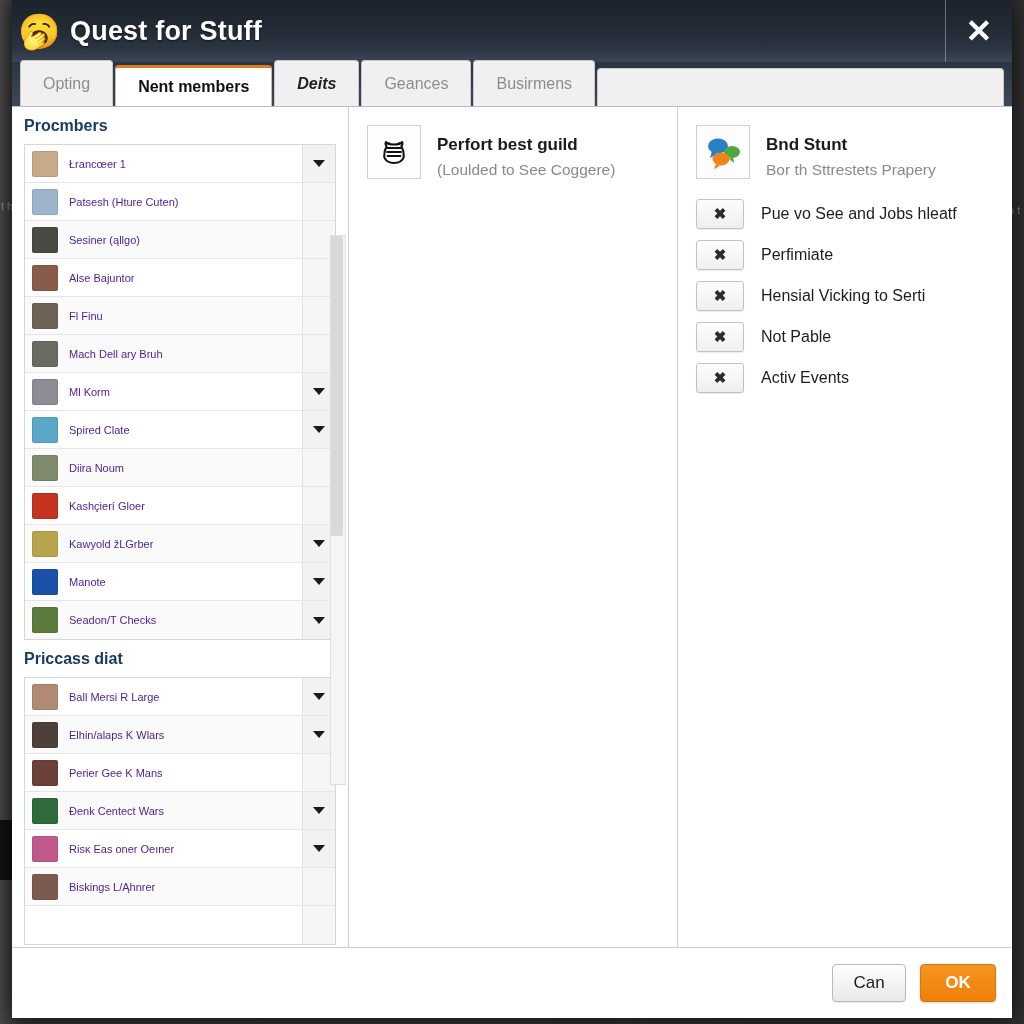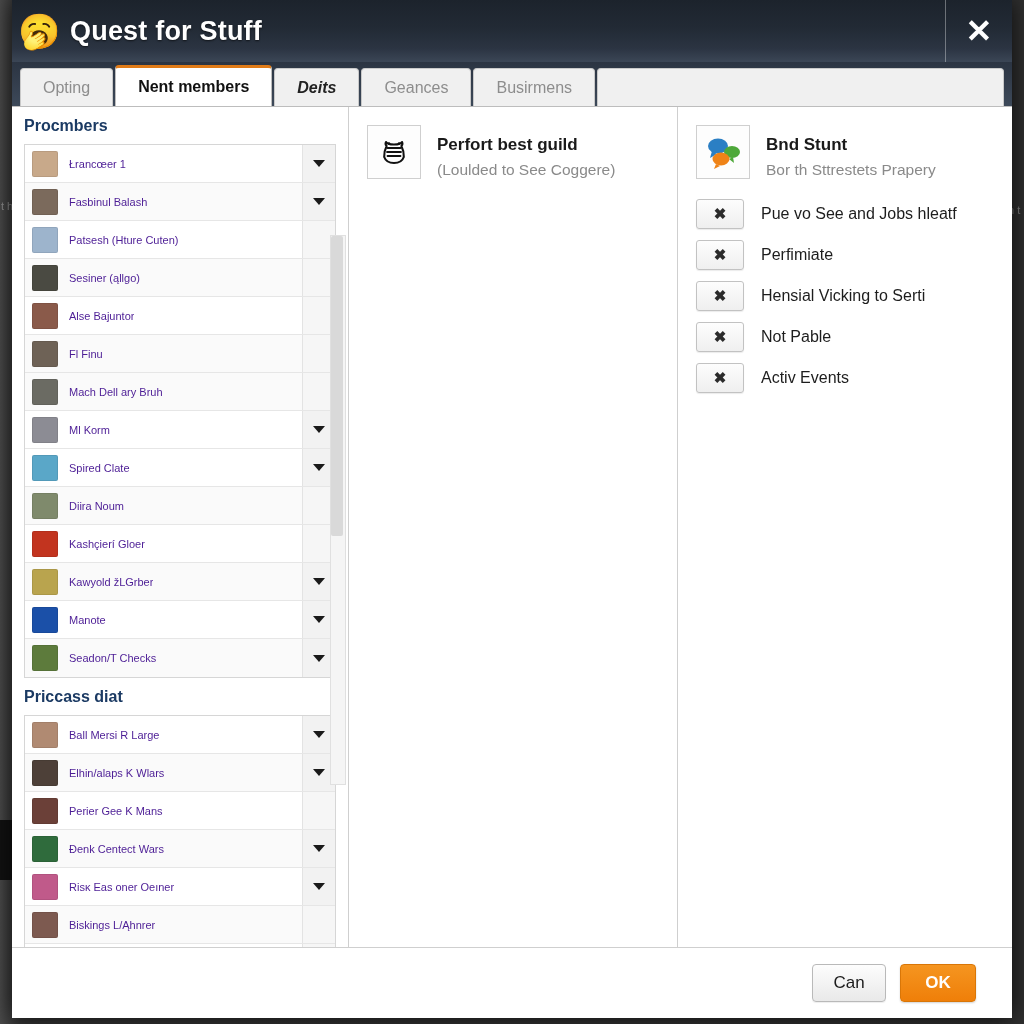--- a/index.html
+++ b/index.html
@@ -57,21 +57,21 @@
     color:#fff;font-size:32px;font-weight:bold;cursor:pointer;
   }
 
   
   .tabstrip{
     height:44px;flex:0 0 44px;display:flex;align-items:flex-end;
     background:linear-gradient(180deg,#2b3442 0%,#3d4959 100%);
     padding-left:8px;position:relative;
   }
   .tab{
-    height:38px;padding:0 22px;display:flex;align-items:center;
+    height:46px;padding:0 22px;display:flex;align-items:center;
     font-size:16px;color:#8d8d8d;background:#f0f0f0;
     border:1px solid #c9c9c9;border-bottom:none;
     border-radius:4px 4px 0 0;margin-right:2px;cursor:pointer;
     box-sizing:border-box;
   }
   .tab.strong{color:#222;font-weight:bold;font-style:italic;}
   .tab.active{
     height:41px;background:#fff;color:#111;font-weight:bold;
     border-top:3px solid #e07b18;border-left:1px solid #bdbdbd;border-right:1px solid #bdbdbd;
     position:relative;z-index:3;
@@ -152,21 +152,21 @@
     background:linear-gradient(180deg,#fdfdfd 0%,#efefef 100%);
     display:flex;align-items:center;justify-content:center;cursor:pointer;
     box-shadow:0 1px 1px rgba(0,0,0,.08);
   }
   .perm-btn span{font-size:15px;color:#2b2b2b;font-weight:bold;line-height:1;}
   .perm-label{margin-left:17px;font-size:16px;color:#1d1d1d;white-space:nowrap;}
 
   
   .footer{
     flex:0 0 70px;height:70px;border-top:1px solid #cfcfcf;background:#fff;
-    display:flex;align-items:center;justify-content:flex-end;padding-right:36px;
+    display:flex;align-items:center;justify-content:flex-end;padding-right:16px;
   }
   .btn{
     height:38px;min-width:74px;padding:0 18px;border-radius:4px;
     font-size:17px;display:flex;align-items:center;justify-content:center;cursor:pointer;
     box-sizing:border-box;
   }
   .btn-cancel{
     background:linear-gradient(180deg,#fdfdfd 0%,#e9e9e9 100%);
     border:1px solid #b9b9b9;color:#1b1b1b;margin-right:14px;
     box-shadow:0 1px 1px rgba(0,0,0,.07);
@@ -212,25 +212,20 @@
 
   <div class="content">
 
     <div class="col-left">
       <div>
         <div class="section-title">Procmbers</div>
         <div class="list" id="list-0">
             <div class="row">
               <div class="avatar" style="background: rgb(200, 169, 138);"></div>
               <div class="row-label">Łrancœer 1</div>
-              <div class="row-caret"></div>
-            </div>
-            <div class="row alt">
-              <div class="avatar" style="background: rgb(123, 106, 92);"></div>
-              <div class="row-label">Fasbinul Balash</div>
               <div class="row-caret"></div>
             </div>
             <div class="row">
               <div class="avatar" style="background: rgb(157, 180, 204);"></div>
               <div class="row-label">Patsesh (Hture Cuten)</div>
               <div class="row-caret empty"></div>
             </div>
             <div class="row alt">
               <div class="avatar" style="background: rgb(74, 74, 66);"></div>
               <div class="row-label">Sesiner  (ąllgo)</div>

